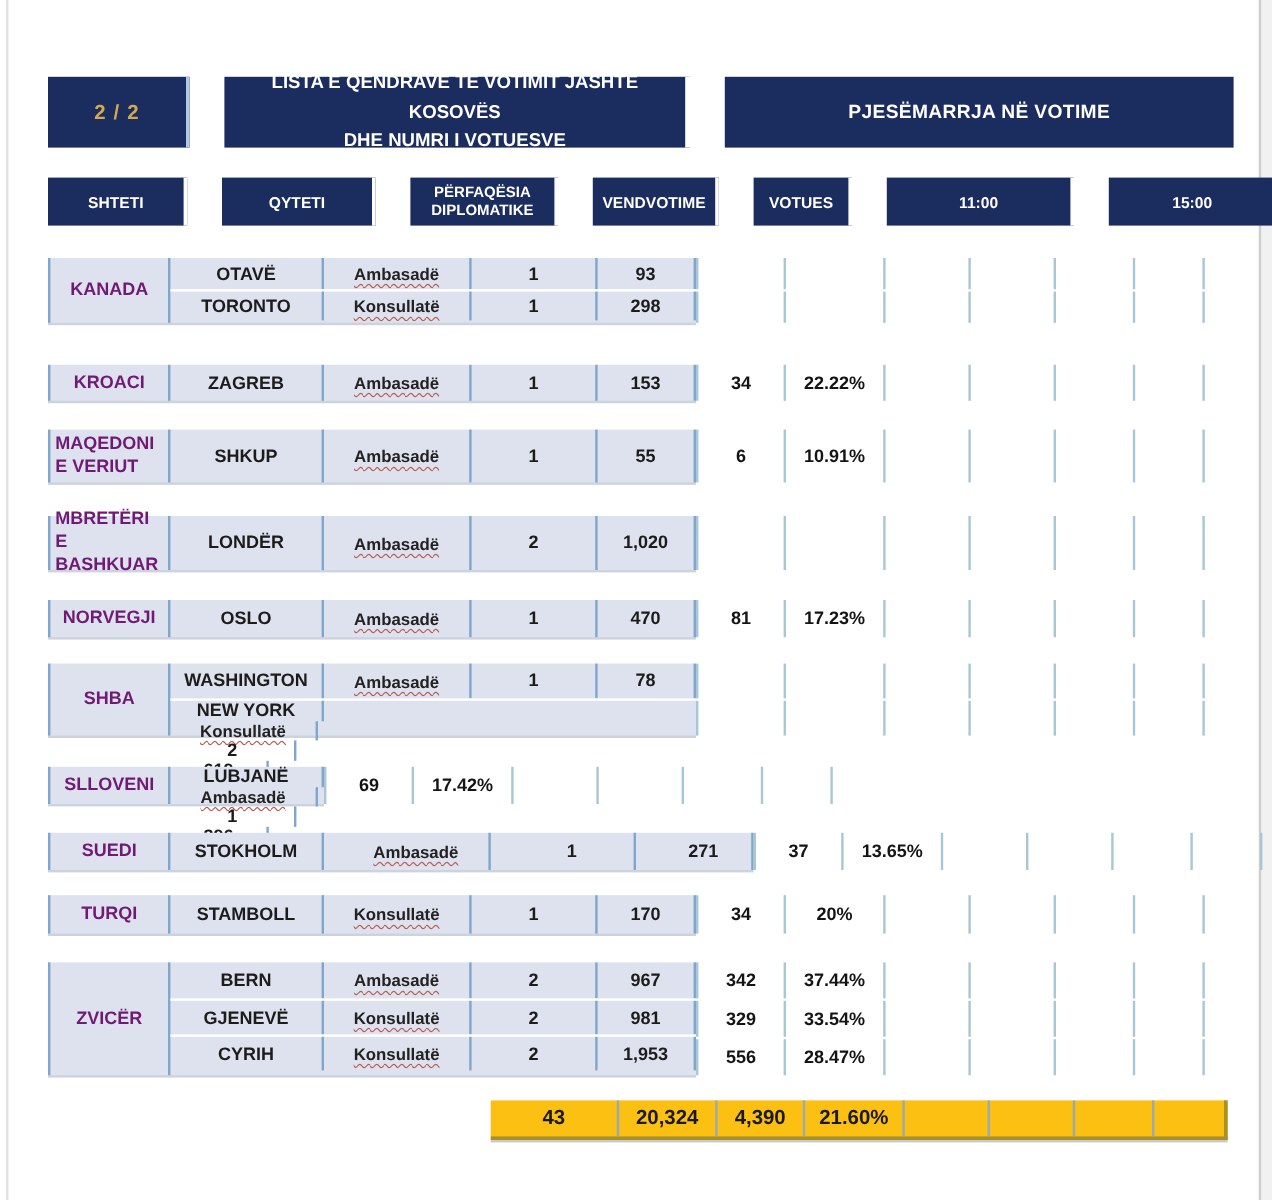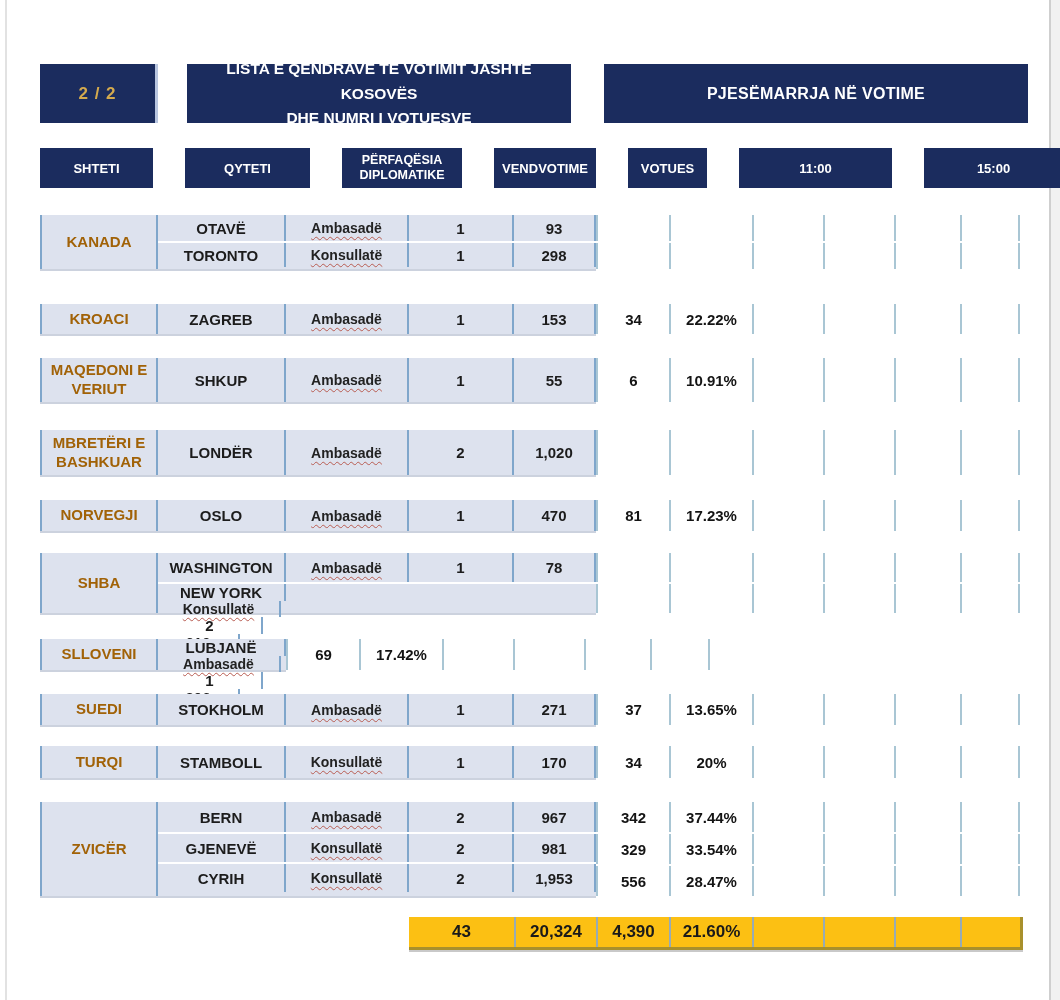--- a/index.html
+++ b/index.html
@@ -22,22 +22,22 @@
 
   
   .colhead .hcell { display:flex; flex-direction:column; align-items:center; justify-content:center;
                     background:#1b2c5e; color:#fff; font-weight:bold; font-size:13px; border-right:3px solid #ffffff; }
   .colhead .hcell:last-child { border-right:none; }
   .colhead .two-line { font-size:12.5px; line-height:1.2; text-align:center; }
 
   
   .country-block { position:absolute; left:40px; display:flex; }
   .left-area { display:flex; background:#dde2ee; border-left:2px solid #7fa6cb; box-shadow:0 2px 0 #ccd2de; }
-  .shteti-cell { width:116px; border-right:2px solid #7fa6cb; display:flex; align-items:center; justify-content:center;
-                 font-weight:bold; font-size:15px; color:#a16207; text-align:center; line-height:1.25; padding:0 4px; }
+  .shteti-cell { width:100px; border-right:2px solid #7fa6cb; display:flex; align-items:center; justify-content:center;
+                 font-weight:bold; font-size:15px; color:#701a75; text-align:left; line-height:1.25; padding:0 4px; }
   .sub-rows { display:flex; flex-direction:column; }
   .sub-row { display:flex; }
   .sub-row + .sub-row { border-top:2px solid #ffffff; }
   .lcell { display:flex; align-items:center; justify-content:center; border-right:2px solid #7fa6cb;
            font-weight:bold; font-size:15px; color:#1c1c1c; }
   .lcell.city     { width:128px; }
   .lcell.mission  { width:123px; font-weight:600; font-size:14px; color:#222;
                     text-decoration:underline wavy #b85c52 1px; text-underline-offset:3px; }
   .lcell.stations { width:105px; }
   .lcell.voters   { width:82px; }
@@ -272,21 +272,21 @@
             <div class="part-cell" style="width: 71px;"></div>
             <div class="part-cell" style="width: 66px;"></div>
             <div class="part-cell" style="width: 60px;"></div>
           </div>
         </div>
       </div>
       <div class="country-block" style="top: 694px; height: 31px;">
         <div class="left-area">
           <div class="shteti-cell">SUEDI</div>
           <div class="sub-rows">
-            <div class="sub-row" style="height: 31px;">
+            <div class="sub-row" style="height: 31px; gap: 16px;">
               <div class="lcell city">STOKHOLM</div>
               <div class="lcell mission">Ambasadë</div>
               <div class="lcell stations">1</div>
               <div class="lcell voters">271</div>
             </div>
           </div>
         </div>
         <div class="part-area">
           <div class="part-row" style="height: 31px;">
             <div class="part-cell" style="width: 73px;">37</div>

